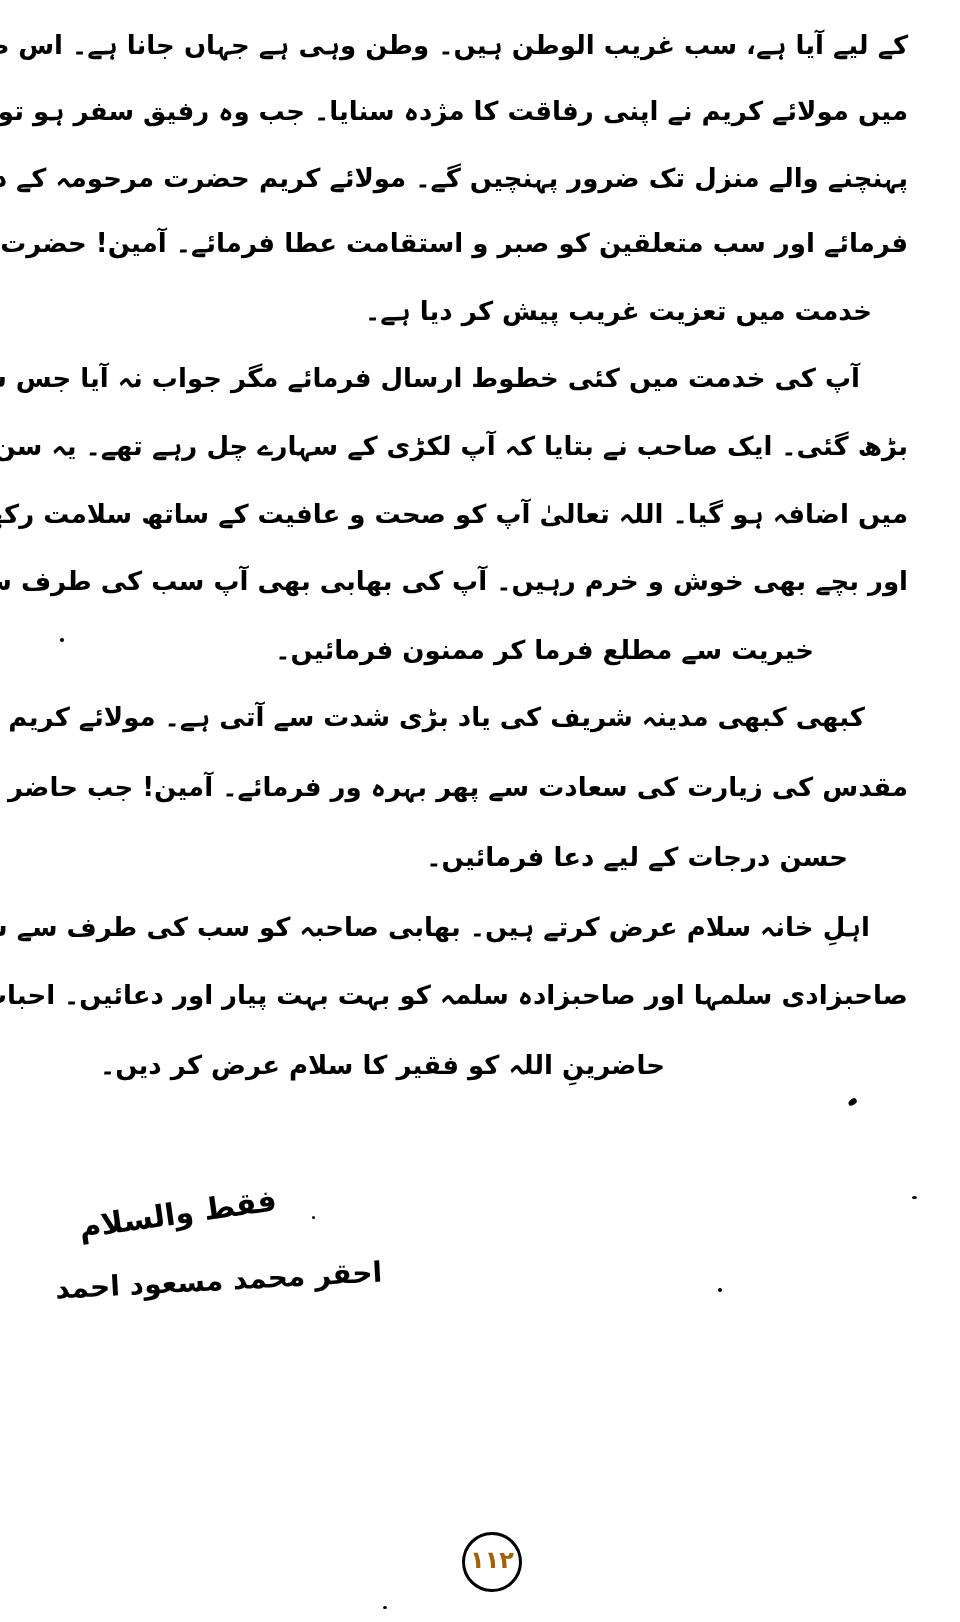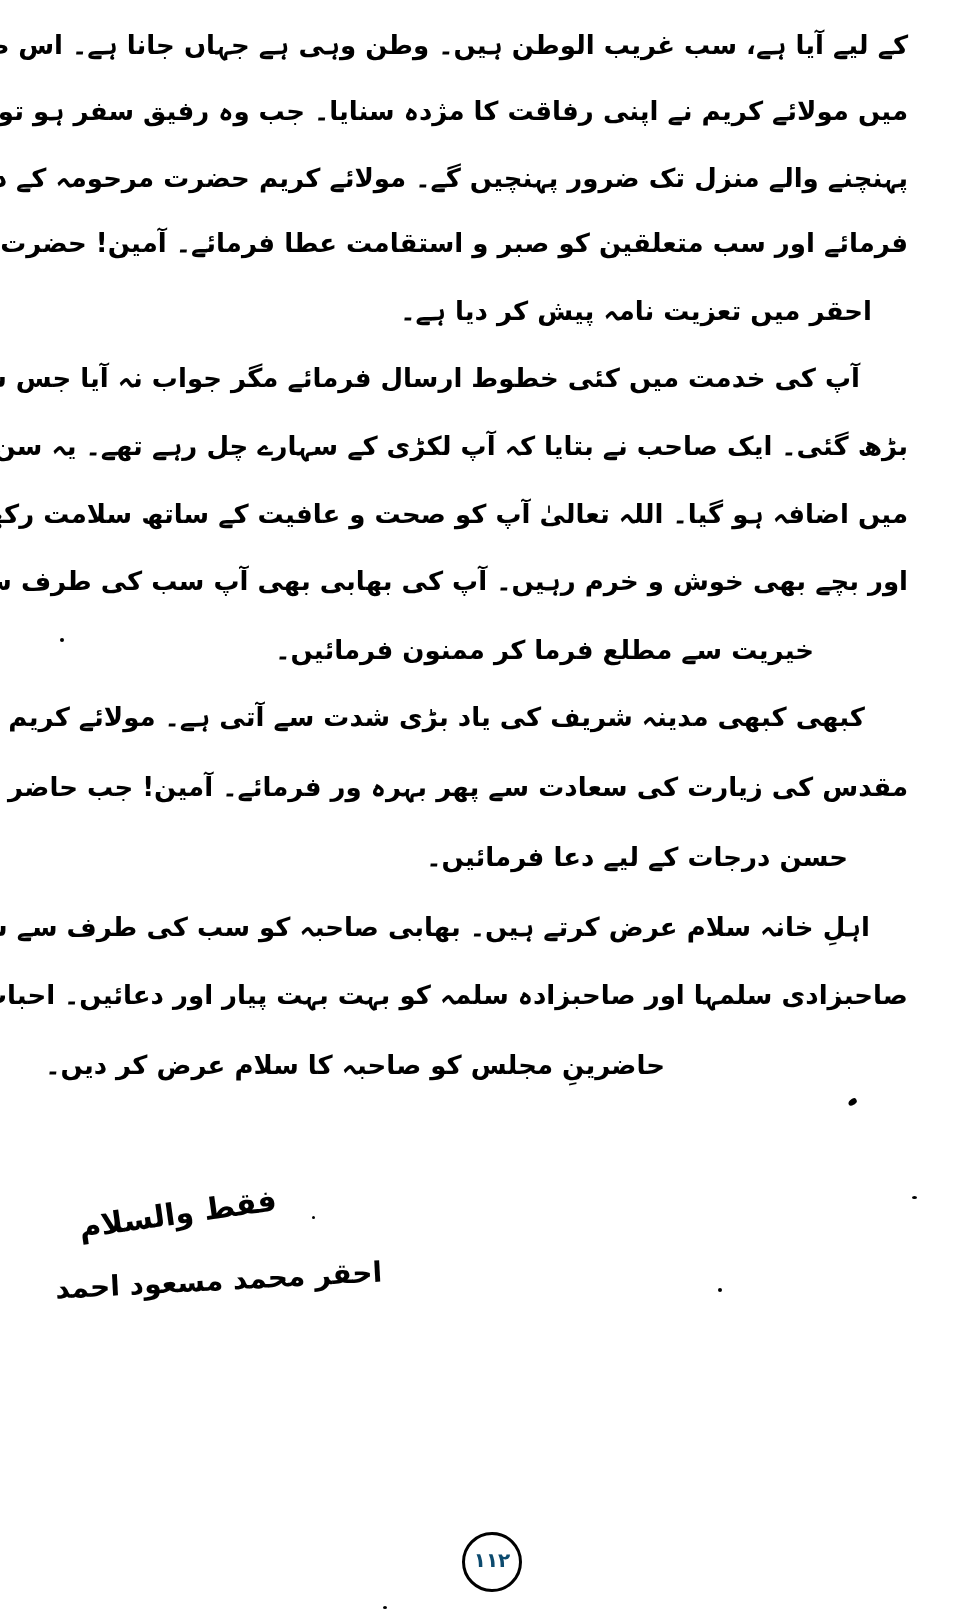--- a/index.html
+++ b/index.html
@@ -52,23 +52,23 @@
     height: 60px;
     border: 3px solid #000000;
     border-radius: 50%;
     display: flex;
     align-items: center;
     justify-content: center;
     box-sizing: border-box;
   }
   .page-number-circle span {
     direction: rtl;
-    font-size: 20px;
+    font-size: 24px;
     font-weight: 700;
-    color: #0c4a6e;
+    color: #a16207;
     line-height: 1;
     padding-bottom: 4px;
   }
   .speck {
     position: absolute;
     background: #000000;
     border-radius: 50%;
   }
   .s1 { left: 60px;  top: 638px;  width: 4px; height: 4px; }
   .s2 { left: 912px; top: 1196px; width: 5px; height: 3px; }
@@ -80,32 +80,32 @@
 </head>
 <body>
 
 <div class="page">
 
   <div>
     <div class="line" style="top:20px;   right:52px;">کے لیے آیا ہے، سب غریب الوطن ہیں۔ وطن وہی ہے جہاں جانا ہے۔ اس طویل سفر</div>
     <div class="line" style="top:86px;   right:52px;">میں مولائے کریم نے اپنی رفاقت کا مژدہ سنایا۔ جب وہ رفیق سفر ہو تو پھر انشاء اللہ</div>
     <div class="line" style="top:153px;  right:52px;">پہنچنے والے منزل تک ضرور پہنچیں گے۔ مولائے کریم حضرت مرحومہ کے درجات بلند</div>
     <div class="line" style="top:218px;  right:52px;">فرمائے اور سب متعلقین کو صبر و استقامت عطا فرمائے۔ آمین! حضرت مدظلہ العالی کی</div>
-    <div class="line" style="top:286px;  right:88px;">احقر میں تعزیت نامہ پیش کر دیا ہے۔</div>
+    <div class="line" style="top:286px;  right:88px;">خدمت میں تعزیت غریب پیش کر دیا ہے۔</div>
     <div class="line" style="top:353px;  right:100px;">آپ کی خدمت میں کئی خطوط ارسال فرمائے مگر جواب نہ آیا جس سے تشویش</div>
     <div class="line" style="top:421px;  right:52px;">بڑھ گئی۔ ایک صاحب نے بتایا کہ آپ لکڑی کے سہارے چل رہے تھے۔ یہ سن کر فکر</div>
     <div class="line" style="top:489px;  right:52px;">میں اضافہ ہو گیا۔ اللہ تعالیٰ آپ کو صحت و عافیت کے ساتھ سلامت رکھے۔ بھابی صاحبہ</div>
     <div class="line" style="top:556px;  right:52px;">اور بچے بھی خوش و خرم رہیں۔ آپ کی بھابی بھی آپ سب کی طرف سے متفکر ہیں۔</div>
     <div class="line" style="top:625px;  right:146px;margin-left:16px;">خیریت سے مطلع فرما کر ممنون فرمائیں۔</div>
     <div class="line" style="top:692px;  right:95px;">کبھی کبھی مدینہ شریف کی یاد بڑی شدت سے آتی ہے۔ مولائے کریم اس دیار</div>
     <div class="line" style="top:762px;  right:52px;">مقدس کی زیارت کی سعادت سے پھر بہرہ ور فرمائے۔ آمین! جب حاضر ہوں تو فقیر کی</div>
     <div class="line" style="top:832px;  right:112px;">حسن درجات کے لیے دعا فرمائیں۔</div>
     <div class="line" style="top:902px;  right:90px;">اہلِ خانہ سلام عرض کرتے ہیں۔ بھابی صاحبہ کو سب کی طرف سے سلام کہہ دیں۔</div>
     <div class="line" style="top:970px;  right:52px;">صاحبزادی سلمہا اور صاحبزادہ سلمہ کو بہت بہت پیار اور دعائیں۔ احباب خاص اور</div>
-    <div class="line" style="top:1040px; right:295px;">حاضرینِ مجلس کو صاحبہ کا سلام عرض کر دیں۔</div>
+    <div class="line" style="top:1040px; right:295px;">حاضرینِ اللہ کو فقیر کا سلام عرض کر دیں۔</div>
   </div>
 
   <div class="signature-block">
     <div class="line-sig sig-closing">فقط والسلام</div>
     <div class="line-sig sig-name">احقر محمد مسعود احمد</div>
   </div>
 
   <div class="page-number-circle">
     <span>۱۱۲</span>
   </div>

